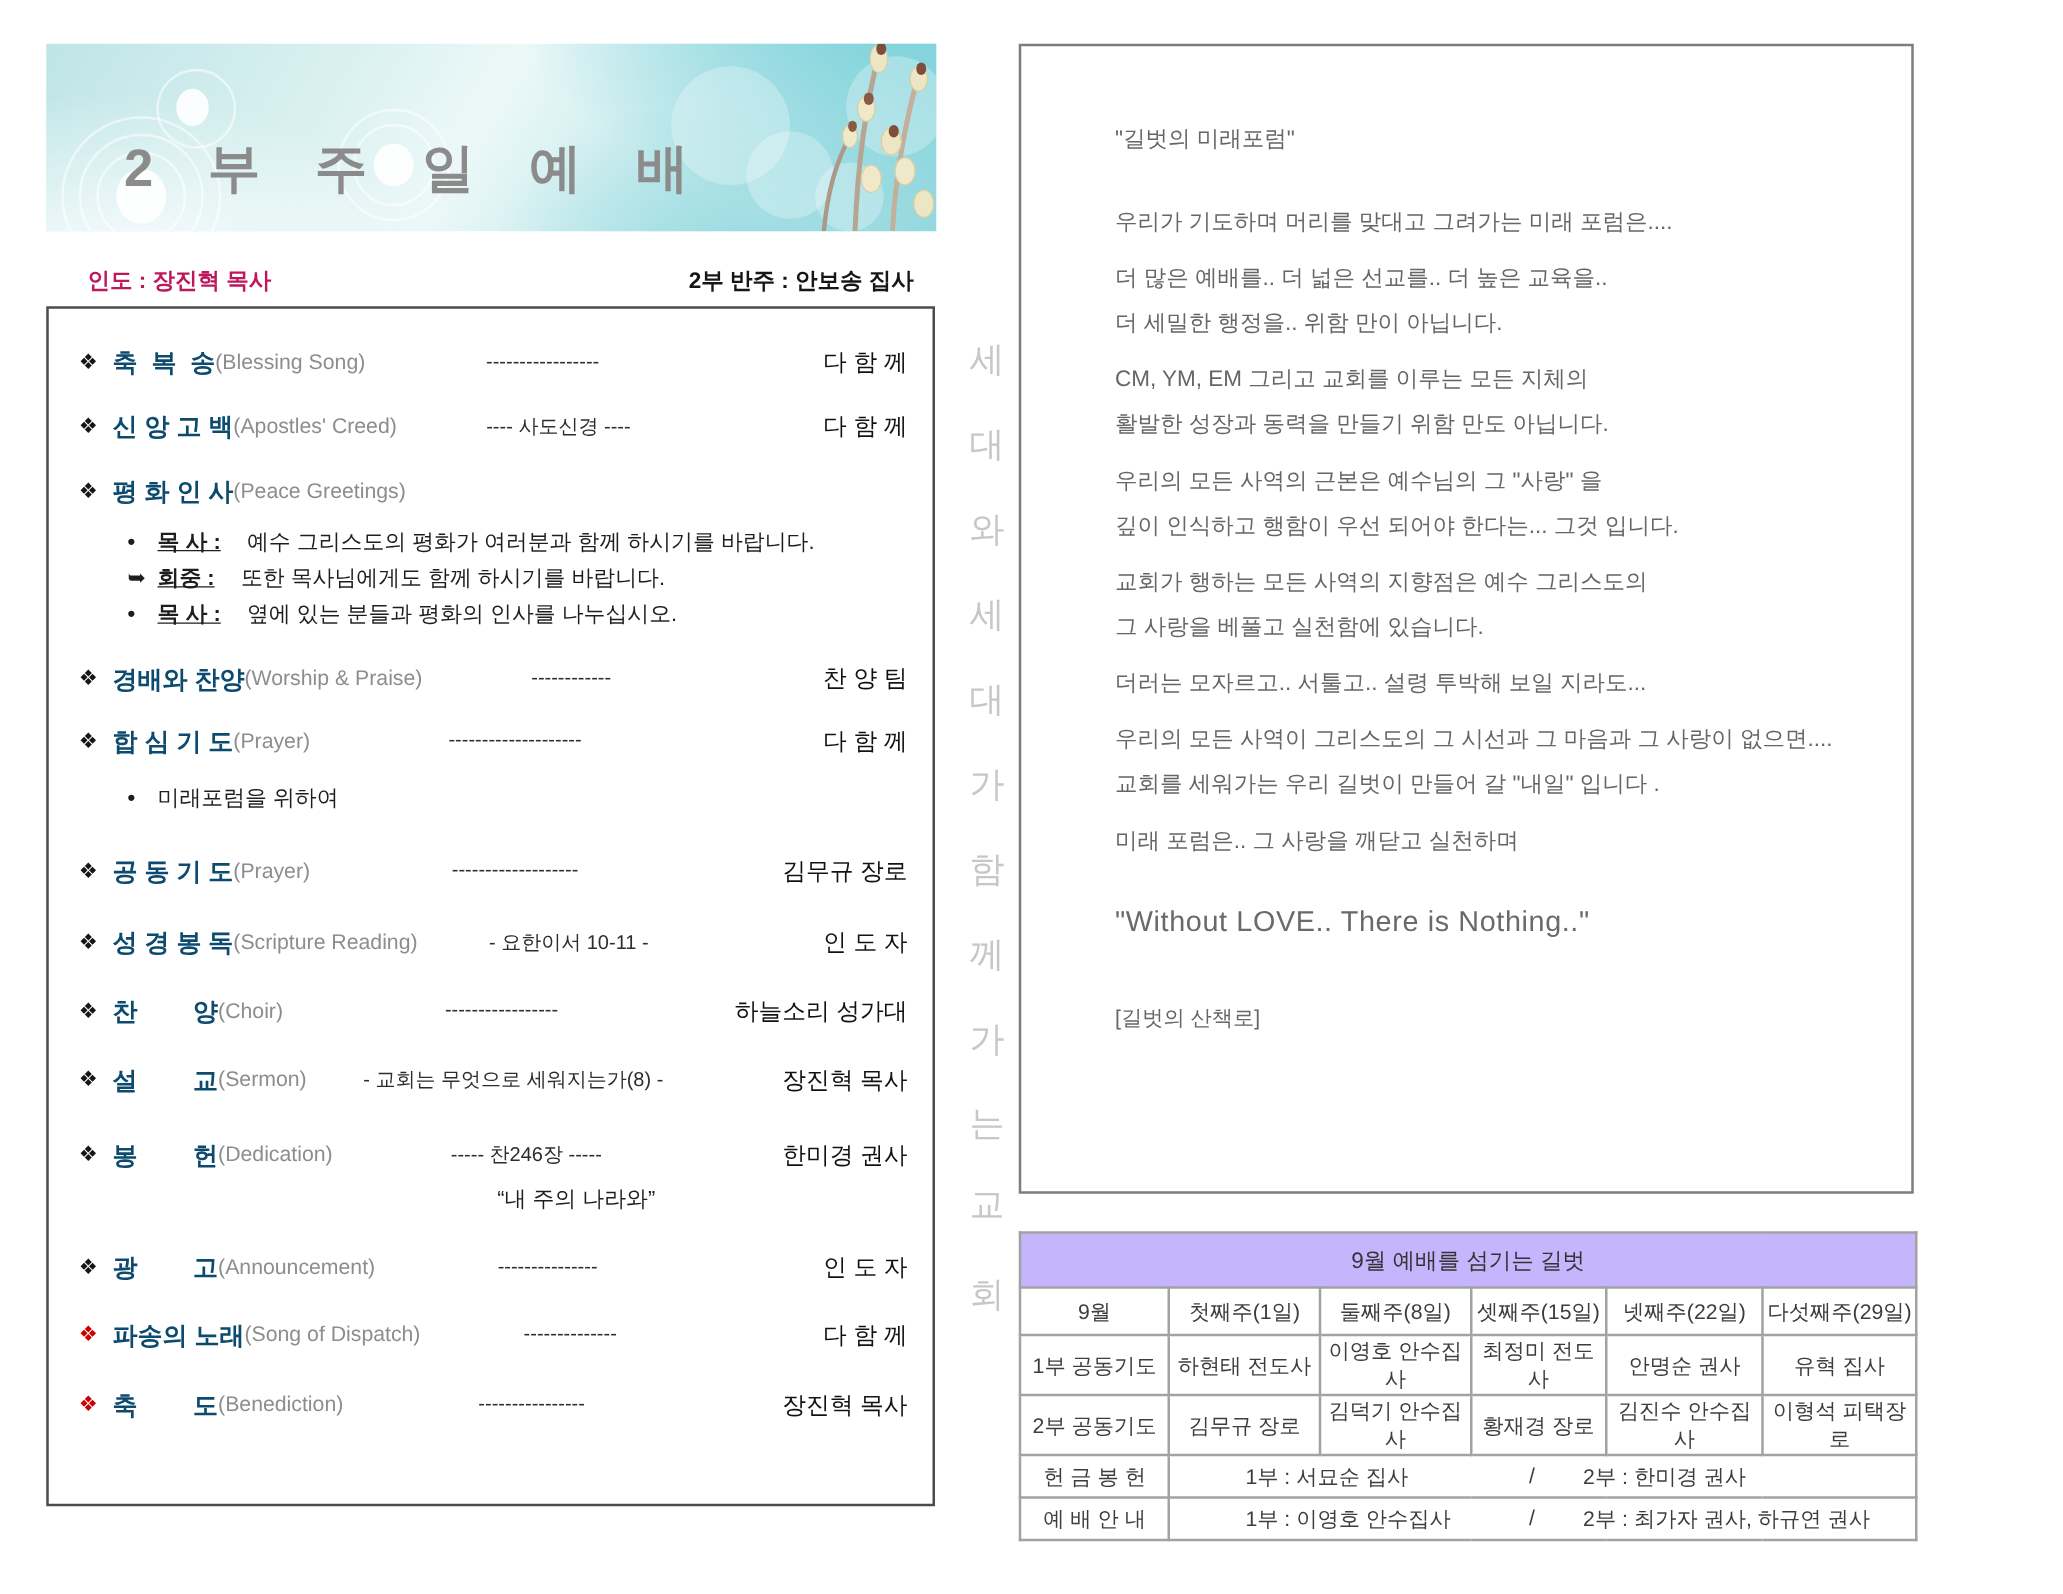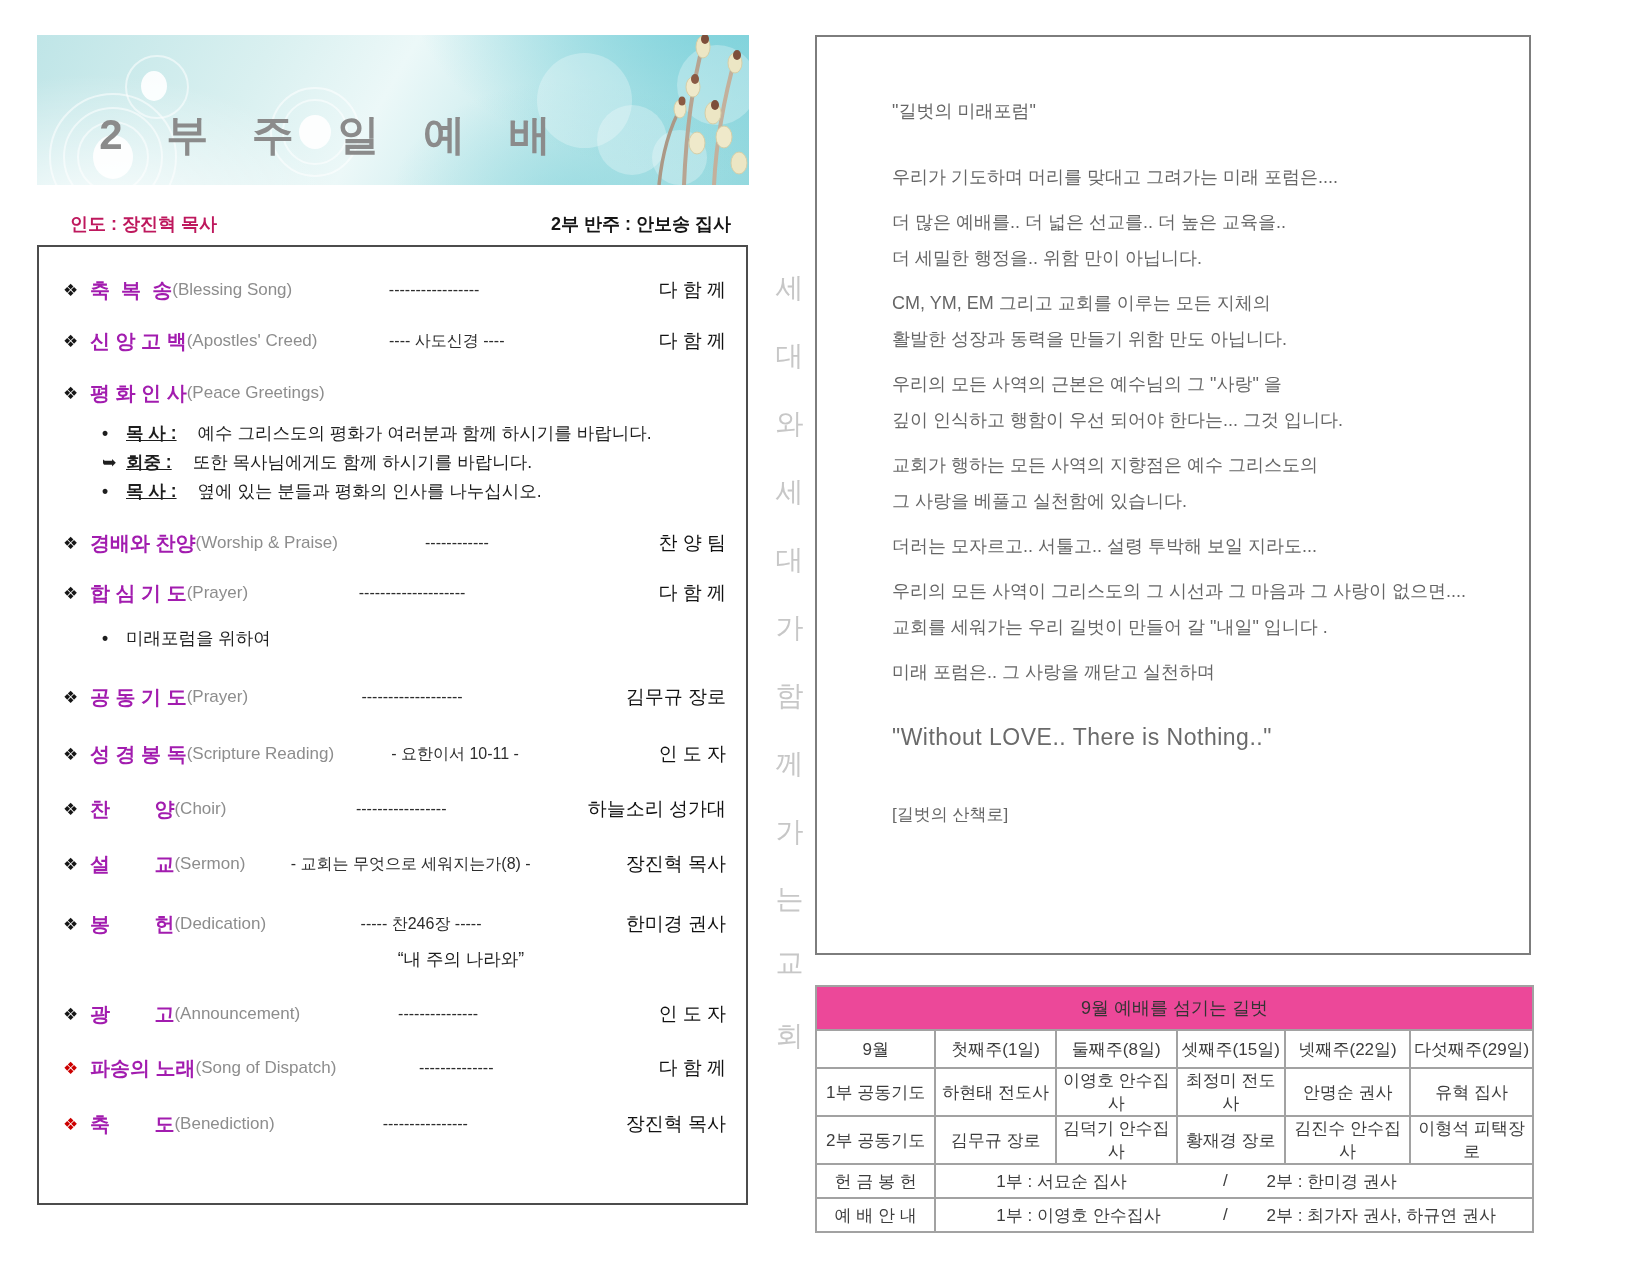--- a/index.html
+++ b/index.html
@@ -25,21 +25,21 @@
   .leaders { position:absolute; left:37px; top:212px; width:712px; height:26px; }
   .leaders .l { position:absolute; left:33px; font-size:18px; font-weight:bold; color:#be185d; }
   .leaders .r { position:absolute; right:18px; font-size:18px; font-weight:bold; color:#161616; }
 
   
   .order-box { position:absolute; left:37px; top:245px; width:711px; height:960px;
     border:2px solid #4c4c4c; background:#fff; }
   .row { position:absolute; left:24px; right:20px; height:30px; display:flex; align-items:center; }
   .marker { width:27px; font-size:17px; color:#161616; flex:none; }
   .marker.red { color:#cc0000; }
-  .ko { font-weight:bold; font-size:20px; color:#a21caf; white-space:pre-wrap; flex:none; }
+  .ko { font-weight:bold; font-size:20px; color:#0c4a6e; white-space:pre-wrap; flex:none; }
   .en { font-size:17px; color:#8d8d8d; flex:none; }
   .mid { flex:1; text-align:center; font-size:16px; color:#2d2d2d; white-space:pre; overflow:hidden; }
   .name { min-width:150px; text-align:right; font-size:19px; color:#121212; white-space:pre-wrap; flex:none; }
   .subrow { position:absolute; left:63px; height:26px; display:flex; align-items:center;
     font-size:17.5px; color:#1e1e1e; }
   .bullet { width:24px; font-weight:bold; flex:none; }
   .sublabel { font-weight:bold; margin-right:21px; flex:none;text-decoration:underline; }
   .note { position:absolute; left:192px; width:460px; text-align:center; font-size:17.5px; color:#1e1e1e; }
   .t0{top:28px}.t1{top:79px}.t2{top:131px}
   .s0{top:173px}.s1{top:202px}.s2{top:231px}
@@ -61,21 +61,21 @@
   .forum-title { margin-bottom:36px; }
   .fline { line-height:36px; }
   .gap { margin-top:9px; }
   .forum-quote { margin-top:34px; font-size:23px; letter-spacing:.5px; color:#6a6a6a; }
   .forum-footer { margin-top:52px; font-size:17px; }
 
   
   .sched { position:absolute; left:815px; top:985px; width:719px; border-collapse:collapse;
     font-size:17px; color:#3d3d3d; }
   .sched td { border:2px solid #a2a2a2; text-align:center; padding:0 2px; }
-  .sched .ttl { height:44px; background:#ec4899; font-size:18px; color:#333; }
+  .sched .ttl { height:44px; background:#c4b5fd; font-size:18px; color:#333; }
   .sched .hd td { height:38px; }
   .sched .dr td { height:37px; }
   .sched .sp td { height:34px; }
   .spancell { display:flex; align-items:center; text-align:left; }
   .spancell .lft { width:46%; padding-left:58px; }
   .spancell .sep { width:30px; text-align:center; }
   .spancell .rgt { padding-left:26px;text-align:right; }
   .c0{width:124px}.c1{width:125px}.c2{width:125px}.c3{width:112px}.c4{width:130px}.c5{width:127px}
 </style>
 </head>

